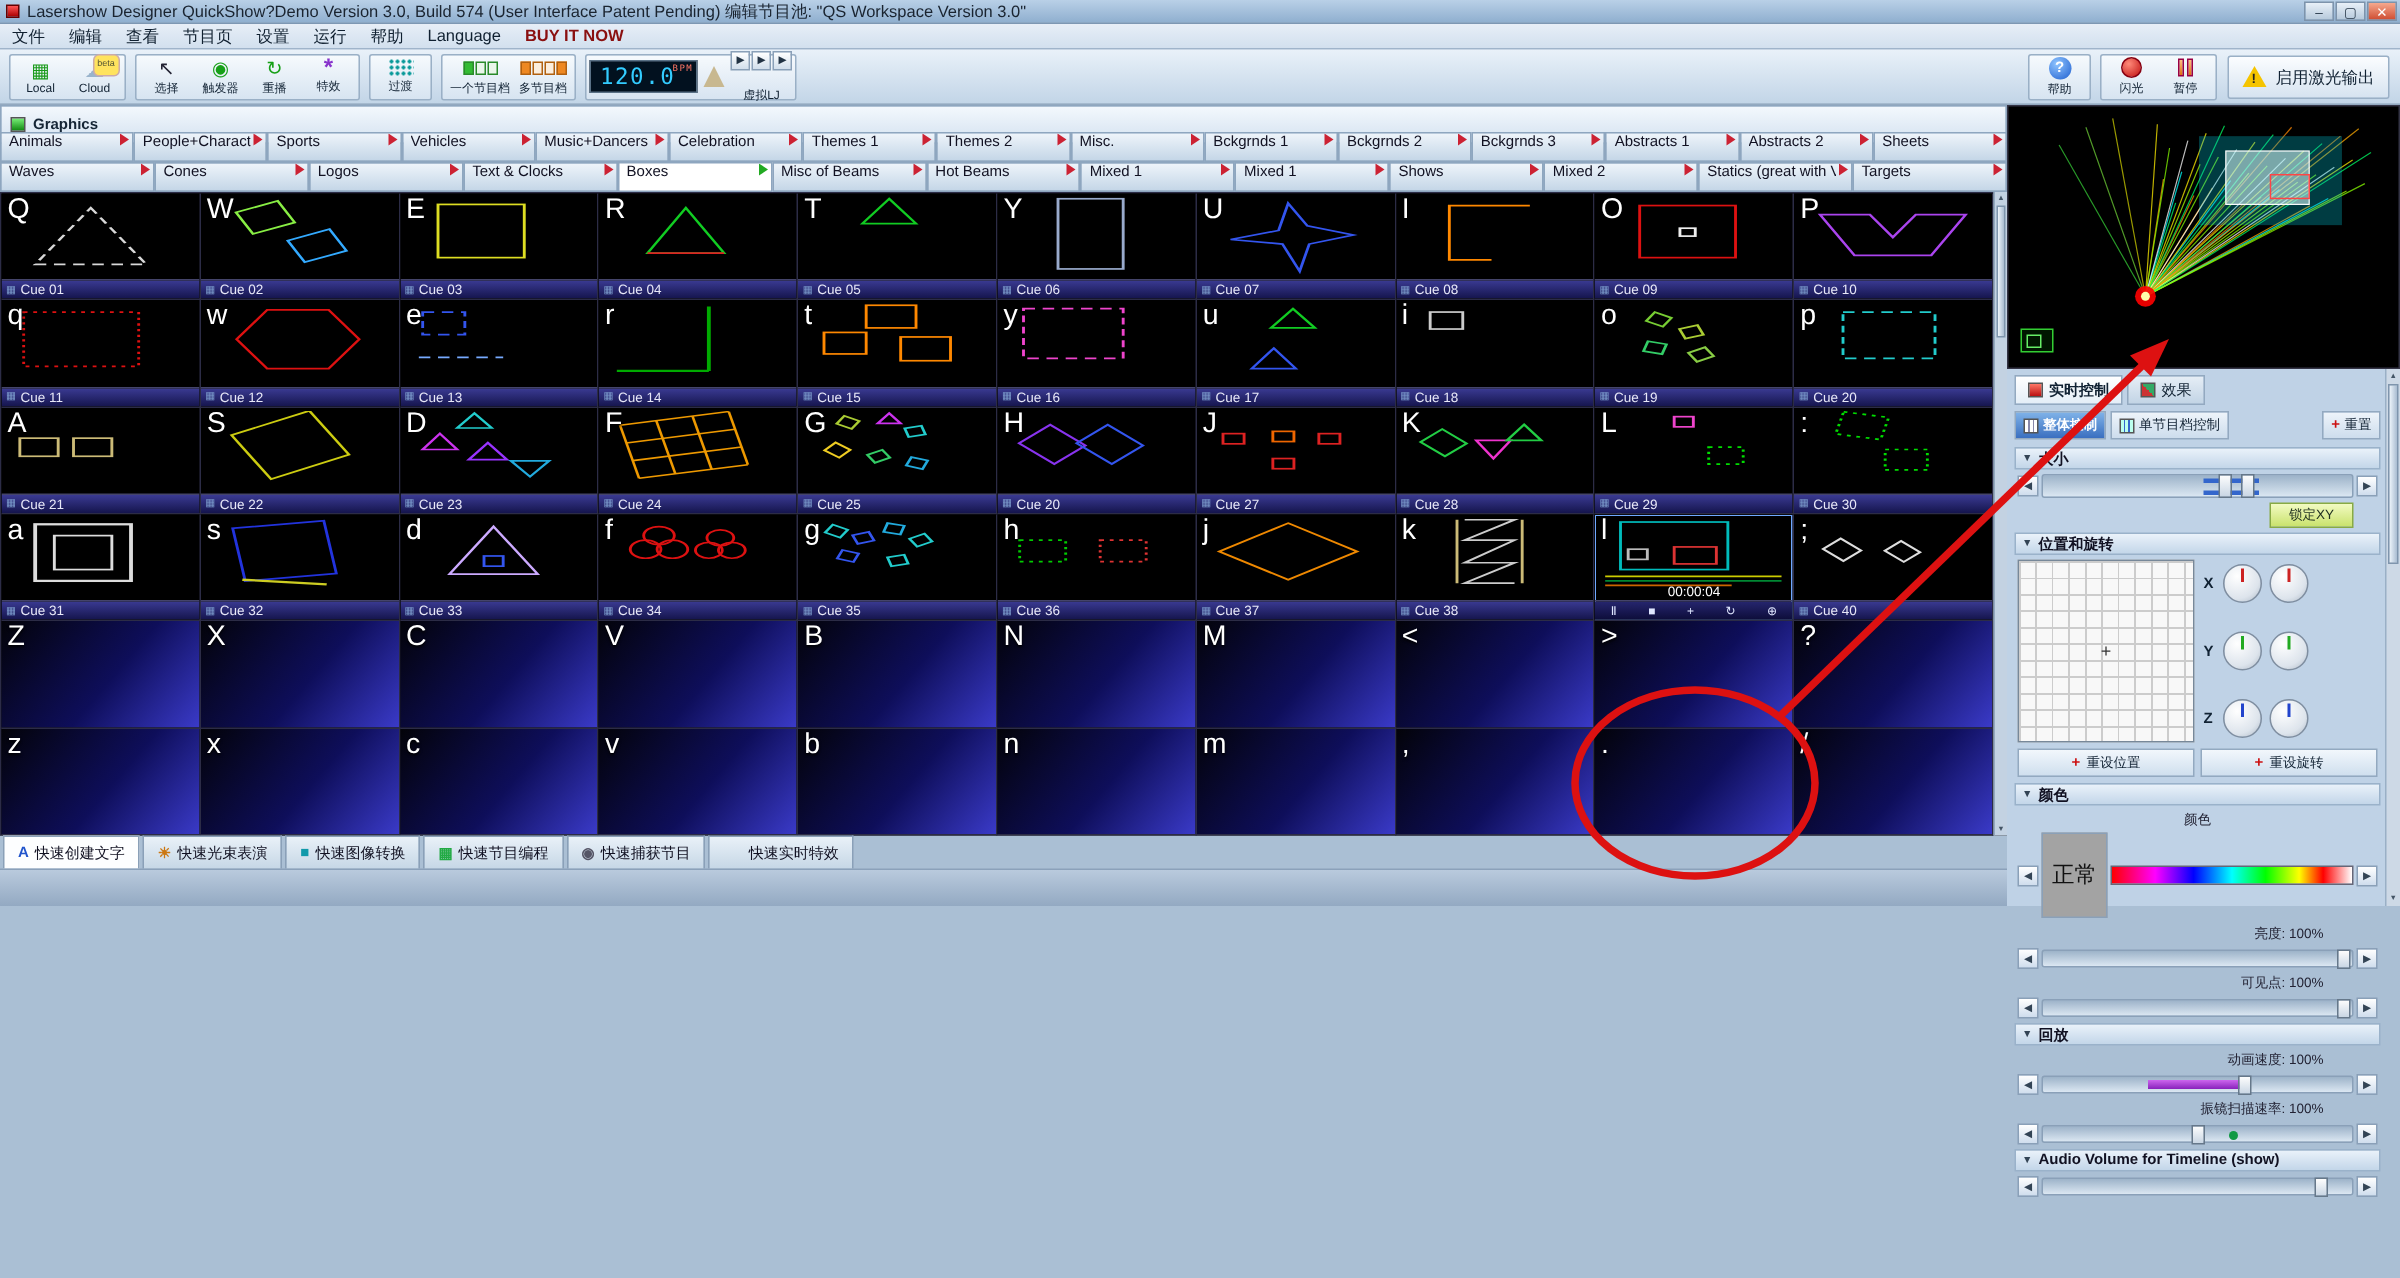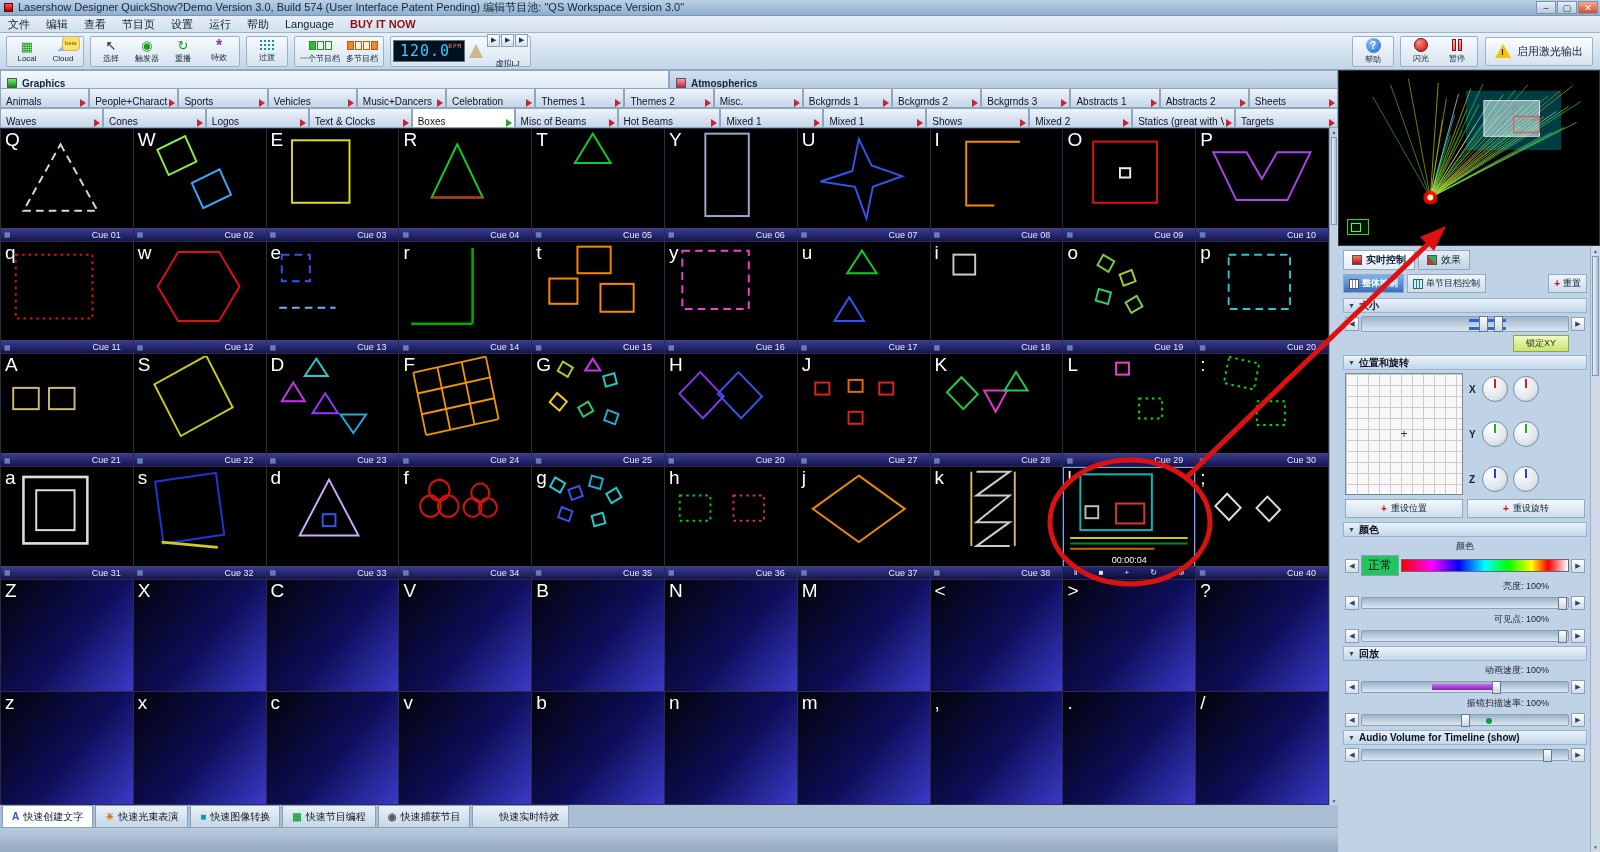--- a/index.html
+++ b/index.html
@@ -1,18 +1,18 @@
 <!DOCTYPE html>
 <html><head>
 <meta charset="utf-8">
 <style>
   * { box-sizing: border-box; margin: 0; padding: 0; }
   html,body { width:1600px; height:852px; overflow:hidden; background:#aabfd4;
     font-family:"Liberation Sans", sans-serif; }
-  #app { position:relative; width:1600px; height:852px; background:#aabfd4; }
+  #app { position:relative; width:1600px; height:604px; background:#aabfd4; }
 
   
   .titlebar { position:absolute; top:0; left:0; right:0; height:16px;
     background:linear-gradient(#b9d0e7,#8fafcf); display:flex; align-items:center;
     font-size:11px; color:#1a2430; border-bottom:1px solid #7d97b3; }
   .appico { width:9px; height:9px; background:linear-gradient(#f55,#a00); margin:0 5px 0 4px; border:1px solid #600; }
   .title-text { white-space:nowrap; overflow:hidden; flex:1; }
   .win-btns { display:flex; margin-right:2px; gap:1px; }
   .wbtn { width:20px; height:13px; font-size:9px; line-height:12px; text-align:center;
     background:linear-gradient(#e8f0f8,#b6c9db); border:1px solid #7d93ab; color:#234; }
@@ -71,42 +71,42 @@
   .ptab { flex:1; display:flex; align-items:center; gap:5px; padding:12px 6px; font-size:10px; font-weight:bold;
     color:#152535; background:linear-gradient(#cfdfee,#aec4d9); border:1px solid #8ea6bf; }
   .ptab.active { background:linear-gradient(#f3f8fd,#d4e2f0); }
   .allpages { flex:1; background:#fff; border:1px solid #8ea6bf; display:flex; align-items:center; gap:5px;
     padding:0 6px; font-size:10px; color:#111; border-radius:2px 2px 0 0; }
   .chip { width:10px; height:10px; border:1px solid #555; }
   .chip.green { background:linear-gradient(#77ee77,#118811); }
   .chip.pink { background:linear-gradient(#ff99aa,#cc2244); }
   .chip.mini { width:9px; height:9px; background:linear-gradient(#eee,#bbb); }
   .catrow { display:flex; height:20px; background:#9db3c9; }
-  .cat { flex:1; display:flex; align-items:flex-end; border:1px solid #8ea6bf;
+  .cat { flex:1; display:flex; align-items:flex-start; border:1px solid #8ea6bf;
     background:linear-gradient(#eef4fa,#c4d6e7); font-size:10px; color:#112; padding:0 2px 0 5px;
     white-space:nowrap; overflow:hidden; }
   .cat.active { background:#fff; }
   .cat .clabel { flex:1; overflow:hidden; }
   .marker { flex:none; width:0; height:0; border-top:4px solid transparent; border-bottom:4px solid transparent;
     border-left:6px solid #cc2233; margin-left:2px; }
   .marker.green { border-left-color:#22aa22; }
 
   .gridwrap { position:absolute; top:58px; left:0; right:0; bottom:47px; background:#000; }
   .cuegrid { position:absolute; top:0; left:0; right:9px; bottom:0; display:flex; flex-direction:column;
     border-left:1px solid #2c2c46; border-top:1px solid #2c2c46; }
   .grow { flex:1; display:flex; }
   .cell { flex:1; position:relative; background:#000; border-right:1px solid #2c2c46; border-bottom:1px solid #2c2c46; overflow:hidden; }
   .cell.empty { background:linear-gradient(130deg,#030309 0%,#0e0e5a 55%,#3a3ac8 100%); }
   .cell.playing { box-shadow:inset 0 0 0 1px #6fa8ff; }
   .key { position:absolute; top:0; left:4px; font-size:19px; color:#fff; z-index:2; text-shadow:0 1px 2px #000; }
   .art { position:absolute; top:2px; left:2px; width:calc(100% - 4px); height:calc(100% - 16px); }
   .cuebar { position:absolute; bottom:0; left:0; right:0; height:13px;
     background:linear-gradient(#3a3a92,#15154d); display:flex; align-items:center; border-top:1px solid #44446a; }
   .cico { font-size:7px; color:#7fa0d0; margin:0 3px; line-height:13px; }
-  .clab { flex:1; text-align:right; font-size:9px; color:#e8e8f8; margin-right:12px; }
+  .clab { flex:1; text-align:left; font-size:9px; color:#e8e8f8; margin-right:12px; }
   .cuebar.pc { justify-content:space-around; background:linear-gradient(#26266e,#0d0d3a); }
   .pcico { font-size:8px; color:#dfe6ff; }
   .cuetime { position:absolute; bottom:14px; width:100%; text-align:center; font-size:9px; color:#fff; z-index:2; }
   .vscroll { position:absolute; top:0; right:0; bottom:0; width:9px; background:#c3d2e2; border-left:1px solid #93a9c0; }
   .vscroll .sarr { position:absolute; left:0; right:0; text-align:center; font-size:5px; color:#456; }
   .vscroll .sarr.up { top:1px; } .vscroll .sarr.dn { bottom:1px; }
   .vthumb { position:absolute; top:9px; left:1px; right:1px; height:88px;
     background:linear-gradient(90deg,#eef5fb,#a9bcd1); border:1px solid #7f95ad; }
 
   .bottomtabs { position:absolute; left:2px; bottom:25px; height:22px; display:flex; gap:2px; }
@@ -171,21 +171,21 @@
   .klbl { width:8px; font-size:10px; font-weight:bold; color:#123; }
   .knob { position:relative; width:26px; height:26px; border-radius:50%; border:1px solid #7f8ea0;
     background:radial-gradient(circle at 35% 30%, #ffffff, #dde4ec 65%, #aab6c4); }
   .knob i { position:absolute; left:50%; top:2px; width:2px; height:9px; transform:translateX(-50%); }
   .knob.kx i { background:#cc2222; } .knob.ky i { background:#22aa22; } .knob.kz i { background:#2244cc; }
   .pos-btns { display:flex; gap:4px; margin:4px 2px; }
   .pbt { flex:1; display:flex; align-items:center; justify-content:center; gap:4px; border:1px solid #93a9c0;
     background:linear-gradient(#f2f7fc,#cfdfee); font-size:9px; padding:2px 0; color:#123; }
   .clabel2 { text-align:center; font-size:9px; color:#223; }
   .color-row { display:flex; align-items:center; gap:2px; margin:2px 2px 4px; }
-  .mode { background:#22c55e; border:1px solid #8aa0b8; font-size:12px; padding:1px 6px; color:#111; }
+  .mode { background:#a3a3a3; border:1px solid #8aa0b8; font-size:15px; padding:18px 6px; color:#111; }
   .rainbow { flex:1; height:13px; border:1px solid #667;
     background:linear-gradient(90deg,#f00,#f0f 18%,#00f 34%,#0ff 50%,#0f0 64%,#ff0 78%,#f00 88%,#fff); }
   .slabel { text-align:right; padding-right:38px; font-size:9px; color:#223; margin-top:2px; }
   .audio-h { font-weight:bold; }
 
   
   #annot { position:absolute; inset:0; width:1600px; height:852px; pointer-events:none; z-index:60; }
 </style>
 </head>
 <body>
@@ -309,24 +309,20 @@
         </span>
       <span>启用激光输出</span>
     </div>
   </div>
 
   <div class="left">
     <div class="pagetabs">
       <div class="ptab active">
         <span class="chip green"></span>
         <span>Graphics</span>
-      </div>
-      <div class="ptab">
-        <span class="chip pink"></span>
-        <span>Atmospherics</span>
       </div>
     </div>
     <div class="catrow" id="catrow1">
         <div class="cat">
           <span class="clabel">Animals</span>
           <span class="marker red"></span>
         </div>
         <div class="cat">
           <span class="clabel">People+Characters</span>
           <span class="marker red"></span>

